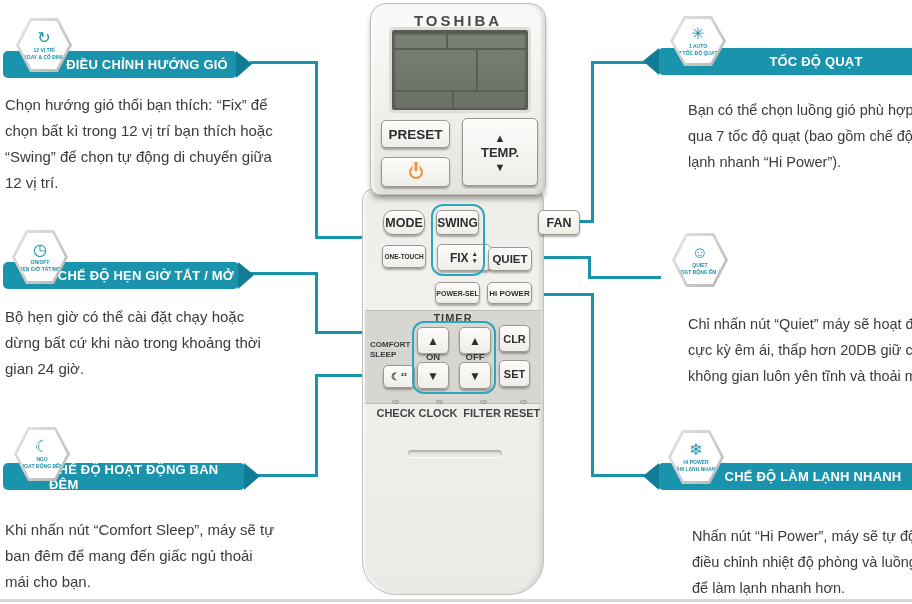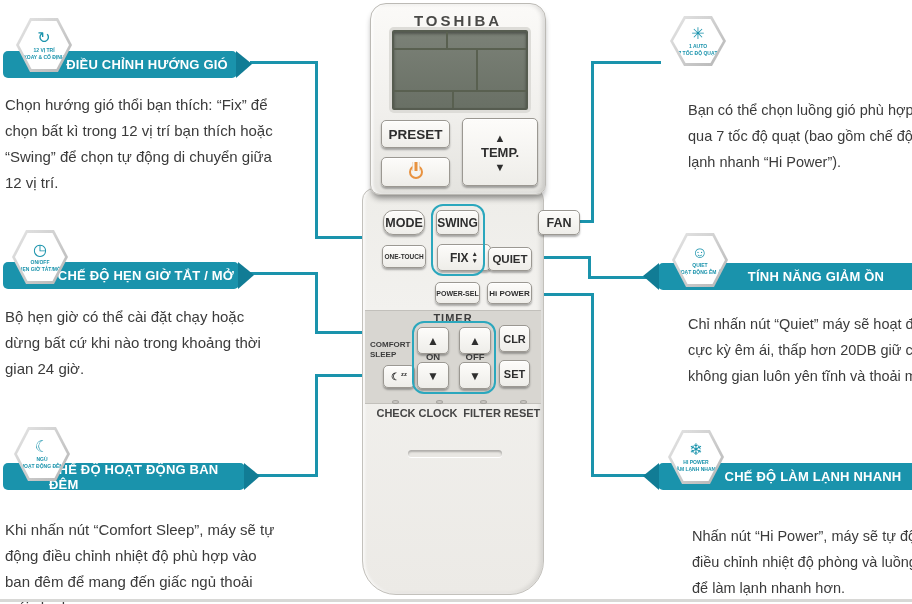--- a/index.html
+++ b/index.html
@@ -194,47 +194,46 @@
       <span class="hex-glyph">☾</span>
       <span class="hex-cap">NGỦ</span>
       <span class="hex-cap">HOẠT ĐỘNG ĐÊM</span>
     </div>
   </div>
   <div class="banner banner-left b-l3">
     <span>CHẾ ĐỘ HOẠT ĐỘNG BAN ĐÊM</span>
   </div>
   <div class="desc d-l3">
     <div>Khi nhấn nút “Comfort Sleep”, máy sẽ tự</div>
-    <div>động điều chỉnh nhiệt độ phù hợp vào</div>
     <div>ban đêm để mang đến giấc ngủ thoải</div>
     <div>mái cho bạn.</div>
   </div>
 
   <div class="hex h-r1">
     <div class="hex-inner">
       <span class="hex-glyph">✳</span>
       <span class="hex-cap">1 AUTO</span>
       <span class="hex-cap">7 TỐC ĐỘ QUẠT</span>
     </div>
+  </div>
+  <div class="banner banner-right b-r1">
+    <span>TỐC ĐỘ QUẠT</span>
   </div>
   <div class="desc d-r1">
     <div>Bạn có thể chọn luồng gió phù hợp thông</div>
     <div>qua 7 tốc độ quạt (bao gồm chế độ làm</div>
     <div>lạnh nhanh “Hi Power”).</div>
   </div>
 
   <div class="hex h-r2">
     <div class="hex-inner">
       <span class="hex-glyph">☺</span>
       <span class="hex-cap">QUIET</span>
       <span class="hex-cap">HOẠT ĐỘNG ÊM ÁI</span>
     </div>
-  </div>
-  <div class="banner banner-right b-r2">
-    <span>TÍNH NĂNG GIẢM ỒN</span>
   </div>
   <div class="desc d-r2">
     <div>Chỉ nhấn nút “Quiet” máy sẽ hoạt động</div>
     <div>cực kỳ êm ái, thấp hơn 20DB giữ cho</div>
     <div>không gian luôn yên tĩnh và thoải mái.</div>
   </div>
 
   <div class="hex h-r3">
     <div class="hex-inner">
       <span class="hex-glyph">❄</span>

